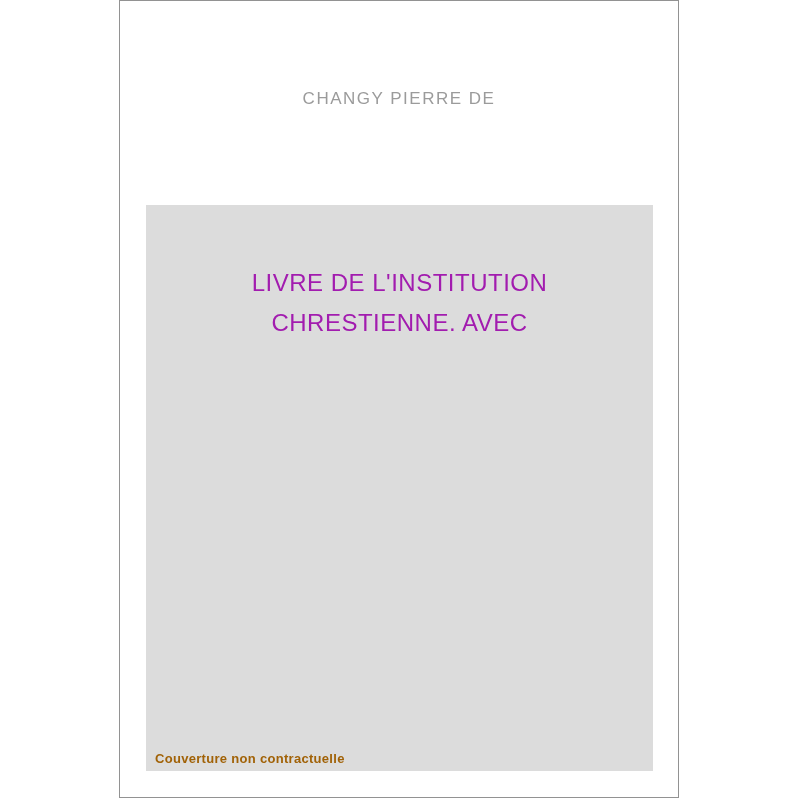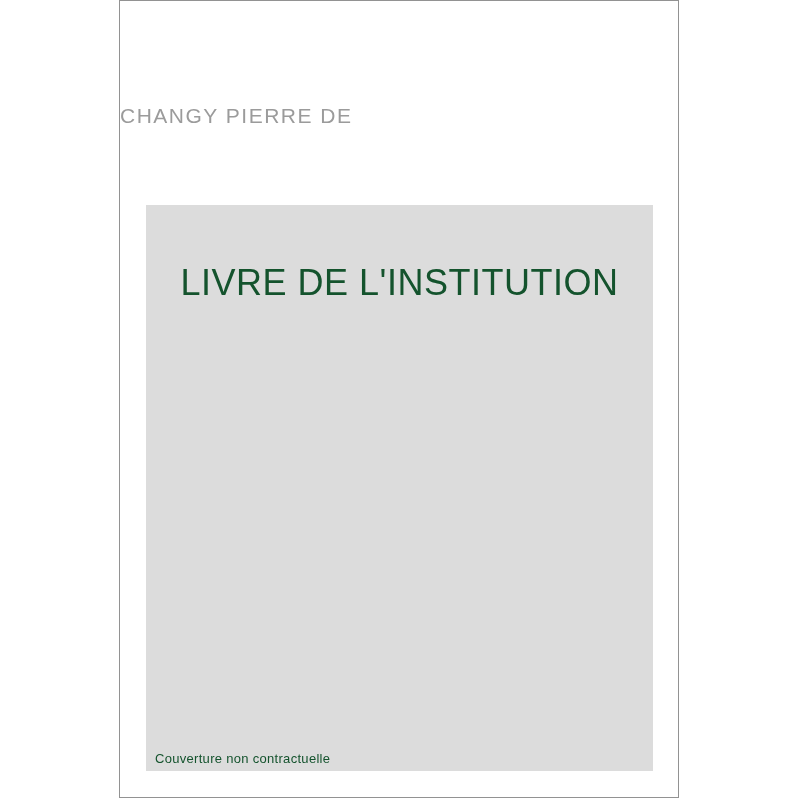--- a/index.html
+++ b/index.html
@@ -16,65 +16,66 @@
     left: 119px;
     top: 0;
     width: 560px;
     height: 798px;
     background: #ffffff;
     border: 1px solid #929292;
     box-sizing: border-box;
   }
   .author {
     position: absolute;
-    top: 103px;
+    top: 88px;
     left: 0;
     width: 100%;
-    text-align: left;
-    font-size: 21px;
+    text-align: center;
+    font-size: 17px;
     font-weight: 300;
     letter-spacing: 1.5px;
     color: #9b9b9b;
   }
   .cover-box {
     position: absolute;
     left: 26px;
     top: 204px;
     width: 507px;
     height: 566px;
     background: #dcdcdc;
   }
   .title {
     margin-top: 58px;
     text-align: center;
-    font-size: 36px;
+    font-size: 24px;
     line-height: 40px;
     font-weight: 300;
     letter-spacing: 0.5px;
-    color: #14532d;
+    color: #a21caf;
   }
   .title-line {
     white-space: nowrap;
   }
   .disclaimer {
     position: absolute;
     left: 9px;
     bottom: 5px;
     font-size: 13px;
-    font-weight: 400;
+    font-weight: 700;
     letter-spacing: 0.3px;
-    color: #14532d;
+    color: #a16207;
   }
 </style>
 </head>
 <body>
 
 <div class="page">
   <div class="author">CHANGY PIERRE DE</div>
 
   <div class="cover-box">
     <div class="title">
       <div class="title-line">LIVRE DE L'INSTITUTION</div>
+      <div class="title-line">CHRESTIENNE. AVEC</div>
     </div>
 
     <div class="disclaimer">Couverture non contractuelle</div>
   </div>
 </div>
 
 </body></html>

